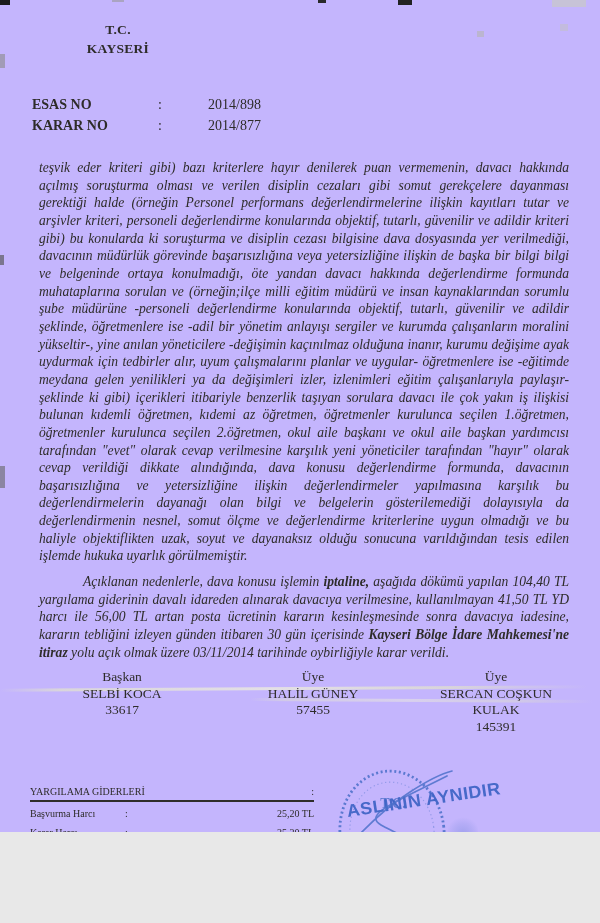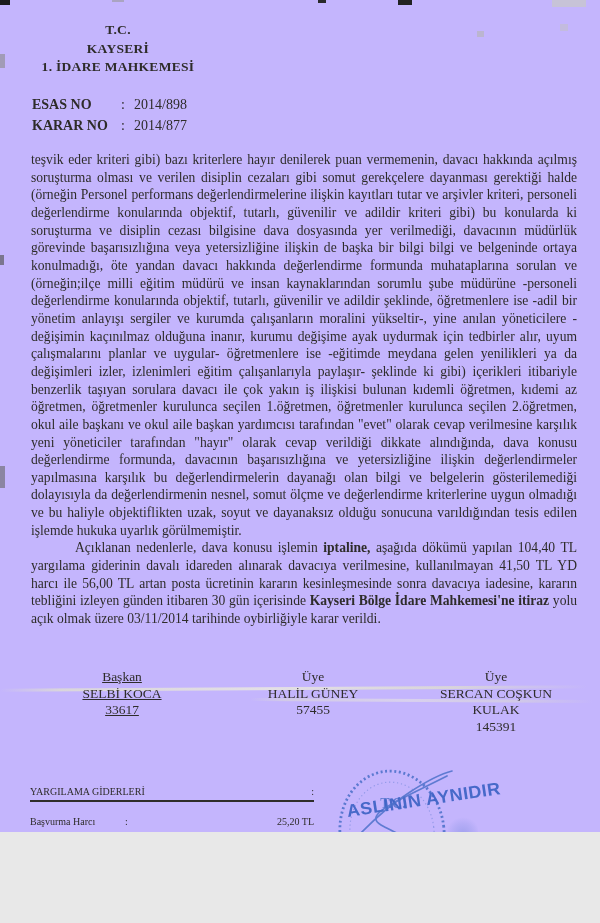--- a/index.html
+++ b/index.html
@@ -3,37 +3,37 @@
 <meta charset="utf-8">
 <style>
   html,body{margin:0;padding:0;background:#e8e8e8;}
   .page{position:relative;width:600px;height:832px;background:#c4b5fd;overflow:hidden;
         font-family:"Liberation Serif","DejaVu Serif",serif;color:#2e2c2a;padding-left:32px;}
   
   .court-header{position:absolute;top:21px;left:22px;width:192px;text-align:center;
         font-weight:bold;font-size:13.5px;line-height:18.5px;letter-spacing:.3px;z-index:1;}
   
   .case-block{position:absolute;top:95px;left:32px;font-size:14px;line-height:20.5px;z-index:1;}
-  .case-row{display:flex;}
+  .case-row{display:flex;gap:37px;}
   .case-label{font-weight:bold;width:89px;}
   .case-sep{width:13px;}
   
   .body-text{position:absolute;top:151px;left:31px;width:546px;font-size:13.6px;
         line-height:17.65px;text-align:justify;z-index:1;}
-  .body-text p{margin:0;}
+  .body-text p{margin:8px;font-style:italic;}
   .p2{text-indent:44px;}
   
   .sig-col{position:absolute;top:669px;width:170px;text-align:center;font-size:13.5px;
         line-height:16.6px;z-index:1;}
-  .sig-col-1{left:37px;text-decoration:underline;} .sig-col-2{left:228px;} .sig-col-3{left:411px;}
+  .sig-col-1{left:37px;} .sig-col-2{left:228px;} .sig-col-3{left:411px;}
   
   .costs{position:absolute;top:786px;left:30px;width:284px;font-size:10px;z-index:1;}
   .costs-title-row{display:flex;justify-content:space-between;padding-bottom:3px;
         border-bottom:2px solid #2f2d2b;}
-  .cost-row{display:flex;margin-top:12px;line-height:15px;}
+  .cost-row{display:flex;margin-top:4px;line-height:15px;}
   .cost-label{width:95px;}
   .cost-sep{width:10px;}
   .cost-value{margin-left:auto;text-align:right;}
   .cost-divider{border-top:2px solid #2f2d2b;margin-top:12px;}
   .total-row{margin-top:9px;}
   
   .crease{position:absolute;left:0;width:600px;height:3px;z-index:0;
         background:linear-gradient(90deg,transparent 0,#dddbd5 10%,#e9e7e1 45%,#dcdad4 75%,transparent 98%);}
   .crease-1{top:687px;transform:rotate(-.35deg);opacity:.85;}
   .crease-2{top:699px;left:250px;width:350px;opacity:.55;transform:rotate(.3deg);}
@@ -62,21 +62,20 @@
   <div class="mark" style="left:552px;top:0;width:34px;height:7px;background:#c9c9c6;opacity:.7;"></div>
   <div class="mark" style="left:0;top:54px;width:5px;height:14px;background:#8a8a88;opacity:.6;"></div>
   <div class="mark" style="left:0;top:255px;width:4px;height:10px;background:#555;opacity:.65;"></div>
   <div class="mark" style="left:0;top:466px;width:5px;height:22px;background:#666;opacity:.6;"></div>
   <div class="mark" style="left:477px;top:31px;width:7px;height:6px;background:#b5b5b2;opacity:.6;"></div>
   <div class="mark" style="left:560px;top:24px;width:8px;height:7px;background:#c2c2bf;opacity:.5;"></div>
 
   <div class="court-header">
     <div>T.C.</div>
     <div>KAYSERİ</div>
-    <div>1. İDARE MAHKEMESİ</div>
   </div>
 
   <div class="case-block">
     <div class="case-row">
       <span class="case-label">ESAS NO</span>
       <span class="case-sep">:</span>
       <span>2014/898</span>
     </div>
     <div class="case-row">
       <span class="case-label">KARAR NO</span>

